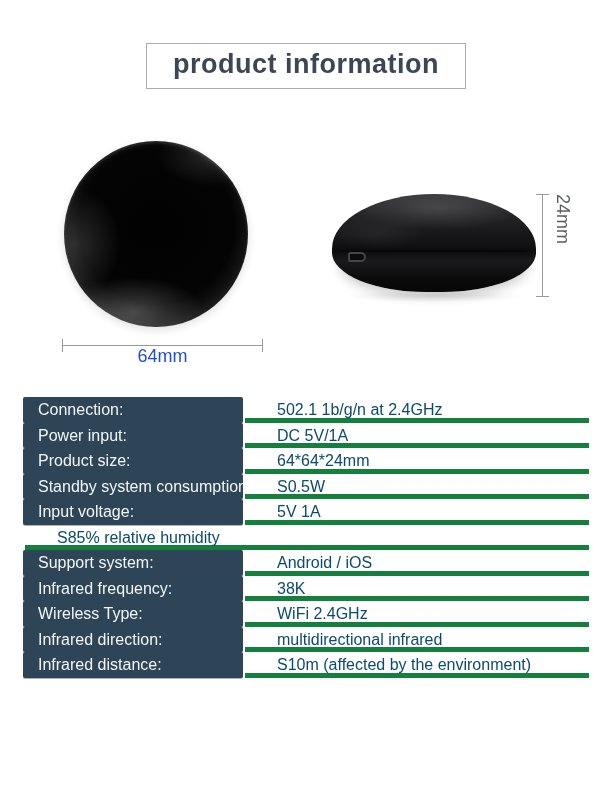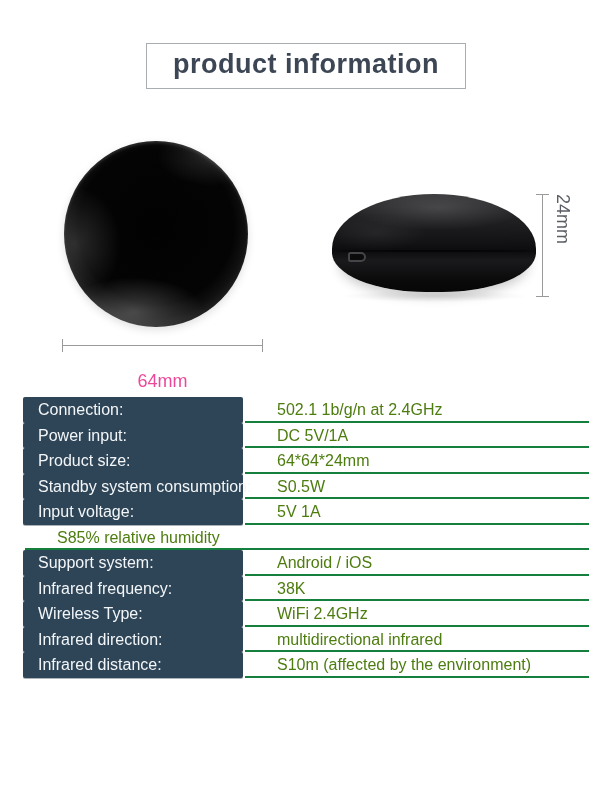--- a/index.html
+++ b/index.html
@@ -102,25 +102,25 @@
     width: 201px;
     height: 13px;
     border-left: 1px solid #9a9a9a;
     border-right: 1px solid #9a9a9a;
     background: linear-gradient(#9a9a9a, #9a9a9a) center / 100% 1px no-repeat;
     box-sizing: border-box;
   }
   .dim-h-label {
     position: absolute;
     left: 62px;
-    top: 371px;
+    top: 346px;
     width: 201px;
     text-align: center;
     font-size: 18px;
-    color: #ec4899;
+    color: #1d4ed8;
   }
   .dim-v-line {
     position: absolute;
     left: 536px;
     top: 194px;
     width: 13px;
     height: 103px;
     border-top: 1px solid #9a9a9a;
     border-bottom: 1px solid #9a9a9a;
     background: linear-gradient(#9a9a9a, #9a9a9a) center / 1px 100% no-repeat;
@@ -161,22 +161,22 @@
     line-height: 25.5px;
     padding-left: 15px;
     box-sizing: border-box;
     white-space: nowrap;
     box-shadow: 0 1px 0 rgba(20,35,48,0.35);
   }
   .spec-value {
     flex: 1;
     margin-left: 2px;
     padding-left: 32px;
-    border-bottom: 2px solid #15803d;
-    color: #4d7c0f;
+    border-bottom: 5px solid #15803d;
+    color: #0c4a6e;
     font-size: 16px;
     line-height: 25.5px;
     white-space: nowrap;
     box-sizing: border-box;
   }
 </style>
 </head>
 <body>
 
 <div id="page">

